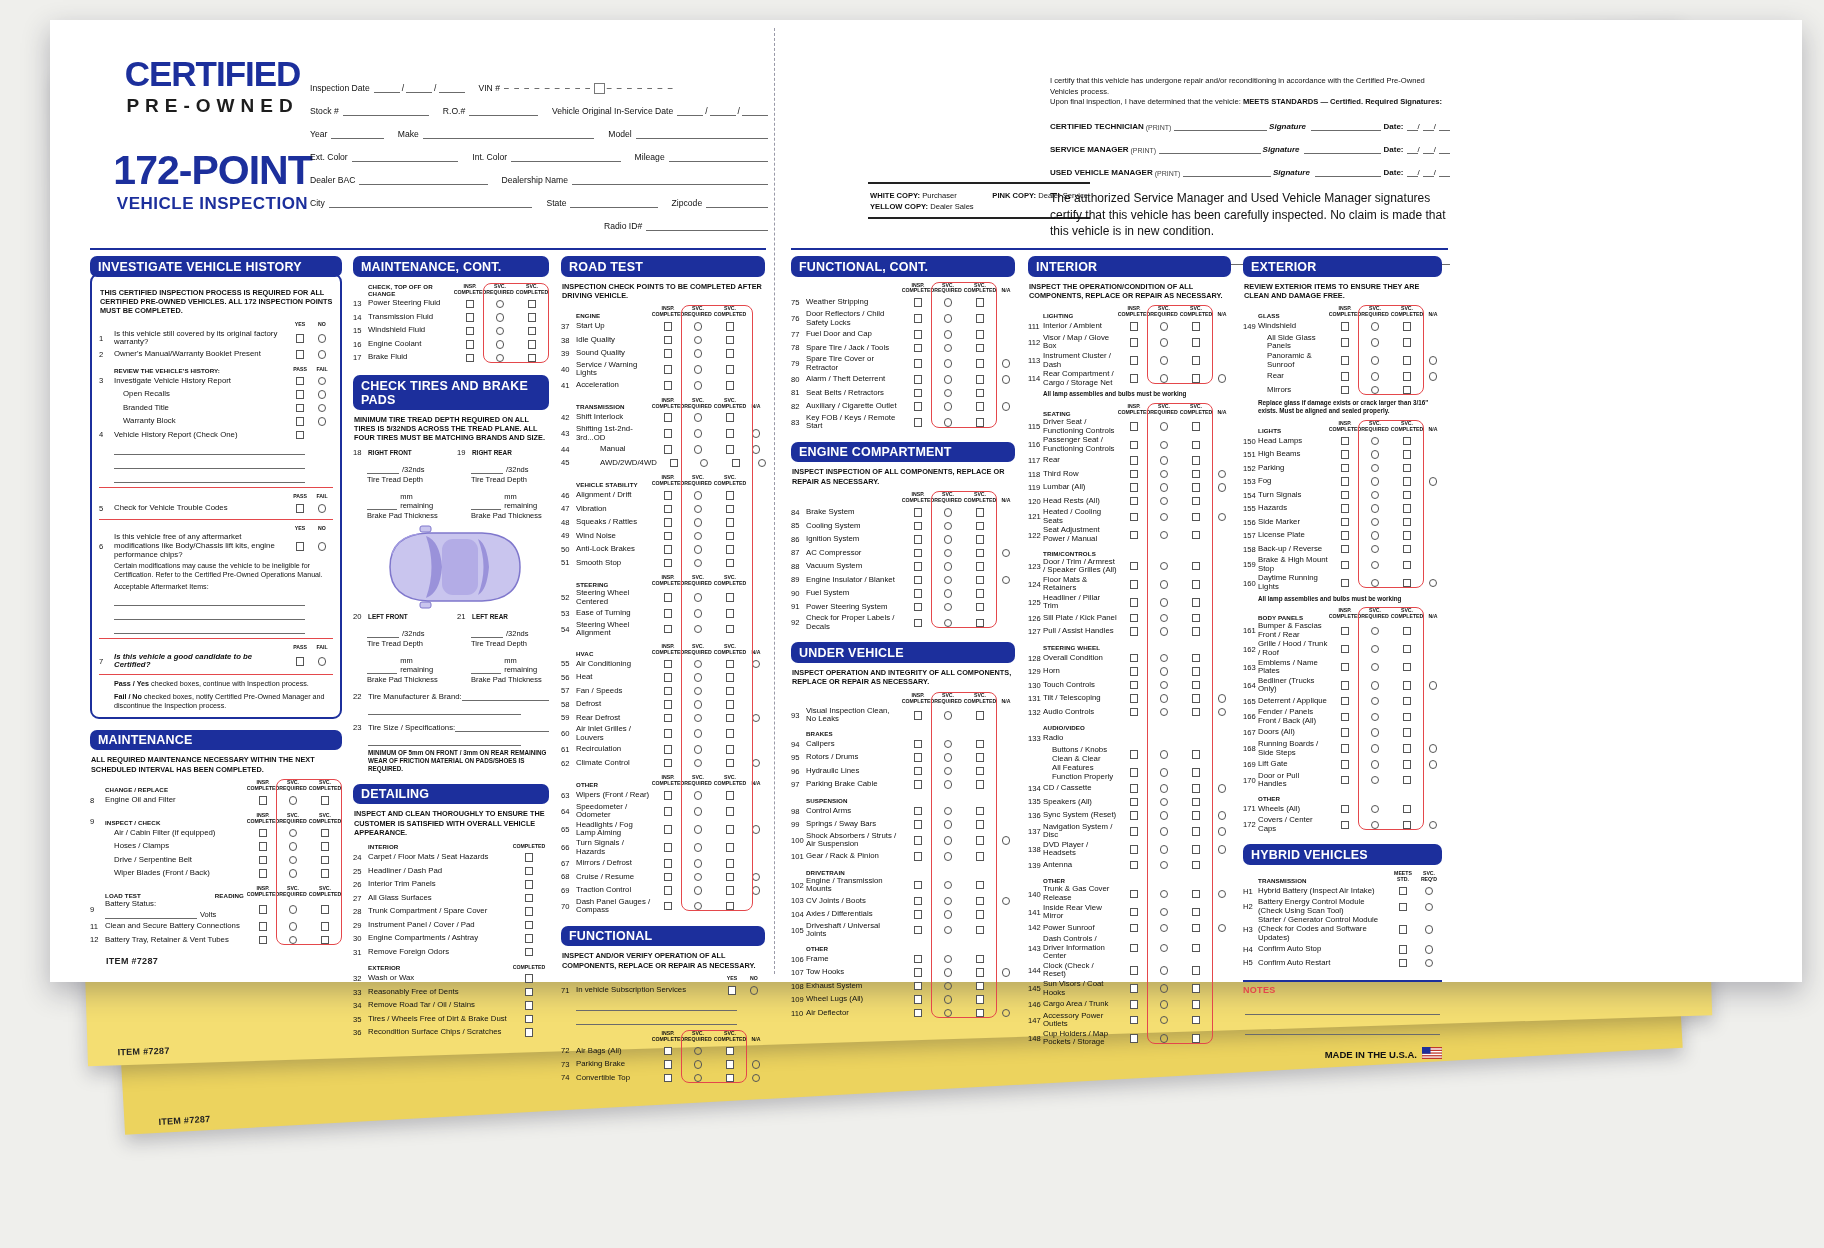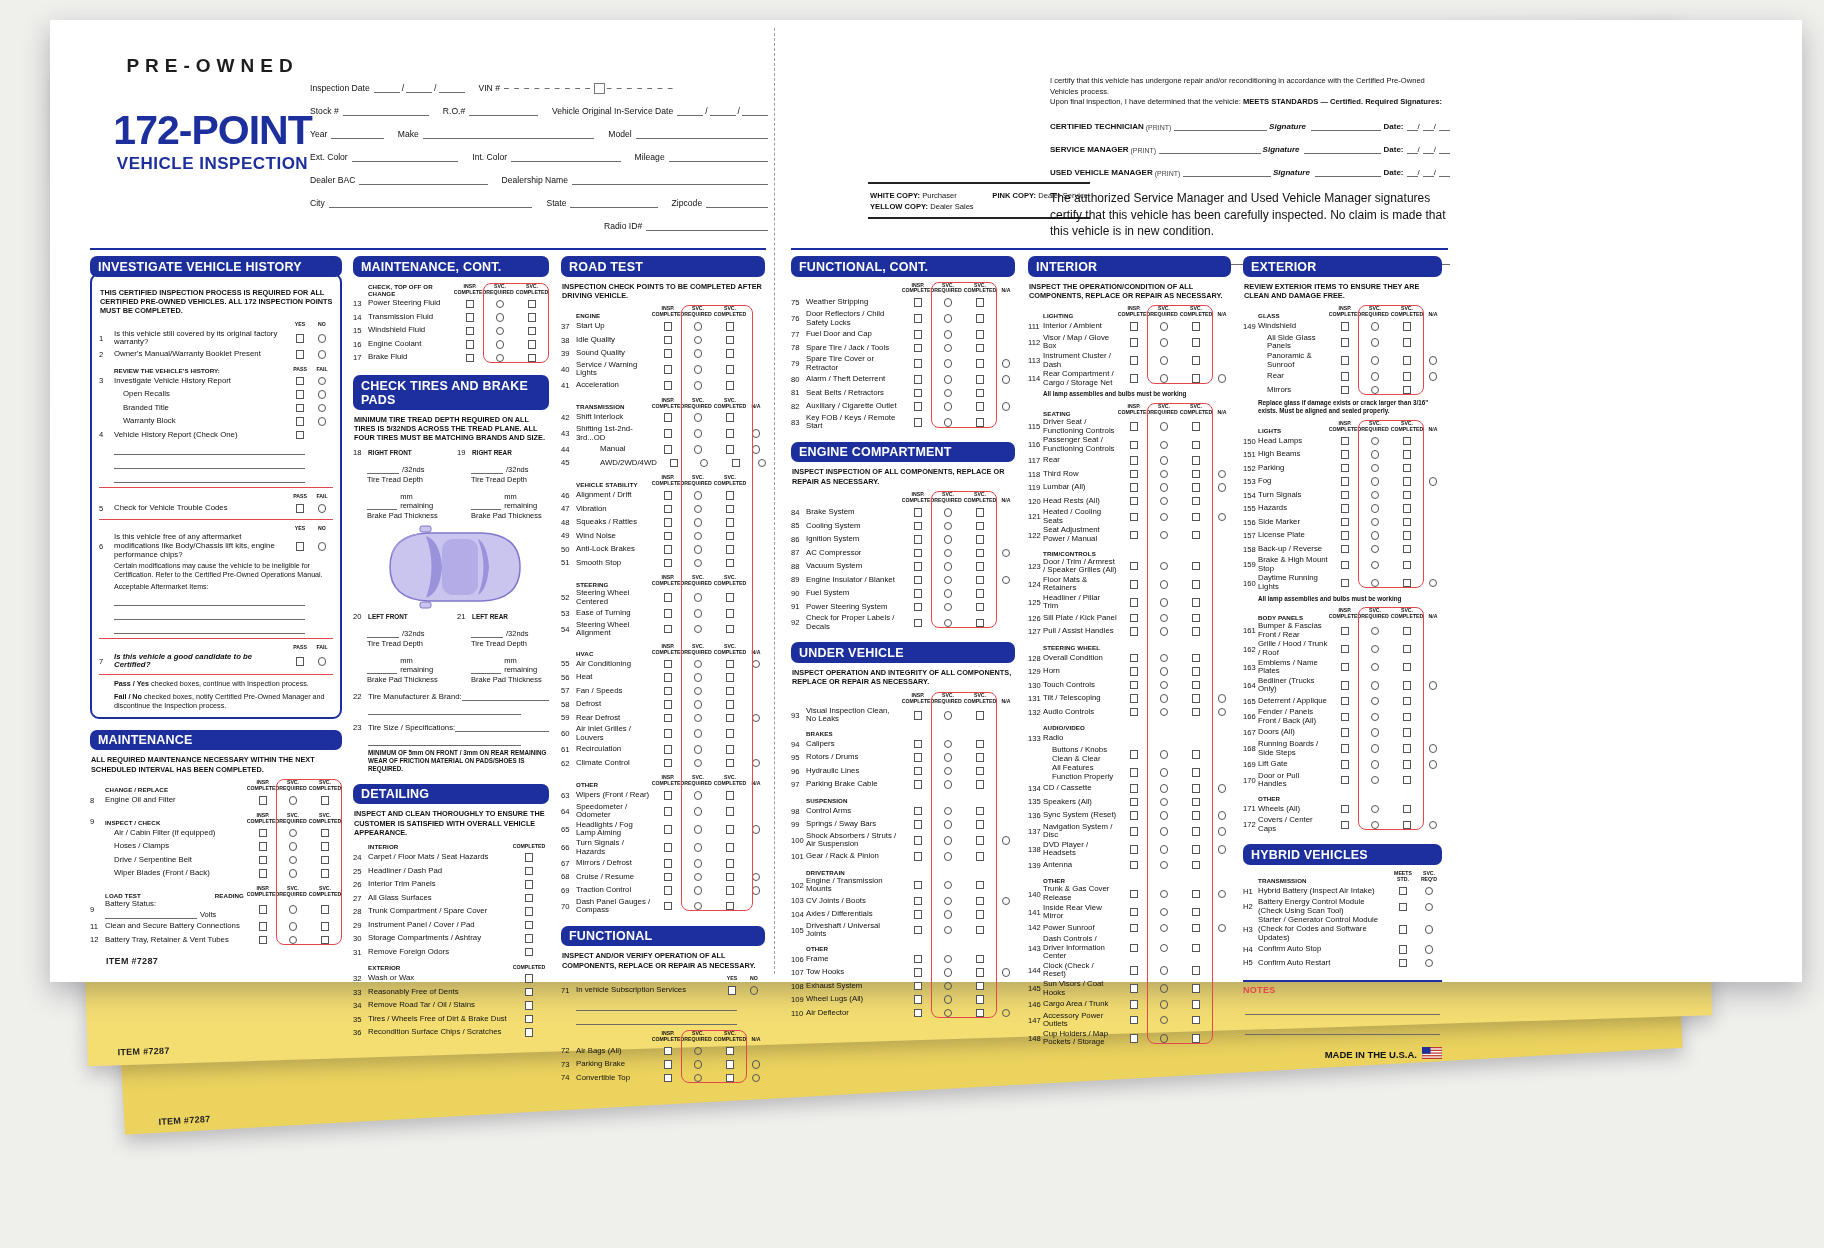--- a/index.html
+++ b/index.html
@@ -110,20 +110,21 @@
   <div class="sheet-yellow y2">
     <div class="item-no">ITEM #7287</div>
   </div>
   <div class="sheet-yellow y1">
     <div class="item-no">ITEM #7287</div>
   </div>
 
   <div class="sheet">
 
     <div class="logo">
+      <div class="logo-certified">CERTIFIED</div>
       <div class="logo-preowned">PRE-OWNED</div>
       <div class="logo-points">172-POINT</div>
       <div class="logo-vi">VEHICLE INSPECTION</div>
     </div>
     <div class="veh-fields" id="veh-fields">
         <div class="vrow">
           <div class="vfield" style="flex: 0 0 auto;">
             <span class="lbl">Inspection Date</span>
             <div class="d3">
               <div class="wline"></div>
@@ -824,21 +825,21 @@
           </div>
           <div class="item-row">
             <div class="it-num">29</div>
             <div class="it-label"><span>Instrument Panel / Cover / Pad</span></div>
             <div class="mark-cell c-completed" style="width: 40px;">
               <span class="sq"></span>
             </div>
           </div>
           <div class="item-row">
             <div class="it-num">30</div>
-            <div class="it-label"><span>Storage Compartments / Ashtray</span></div>
+            <div class="it-label"><span>Engine Compartments / Ashtray</span></div>
             <div class="mark-cell c-completed" style="width: 40px;">
               <span class="sq"></span>
             </div>
           </div>
           <div class="item-row">
             <div class="it-num">31</div>
             <div class="it-label"><span>Remove Foreign Odors</span></div>
             <div class="mark-cell c-completed" style="width: 40px;">
               <span class="sq"></span>
             </div>

